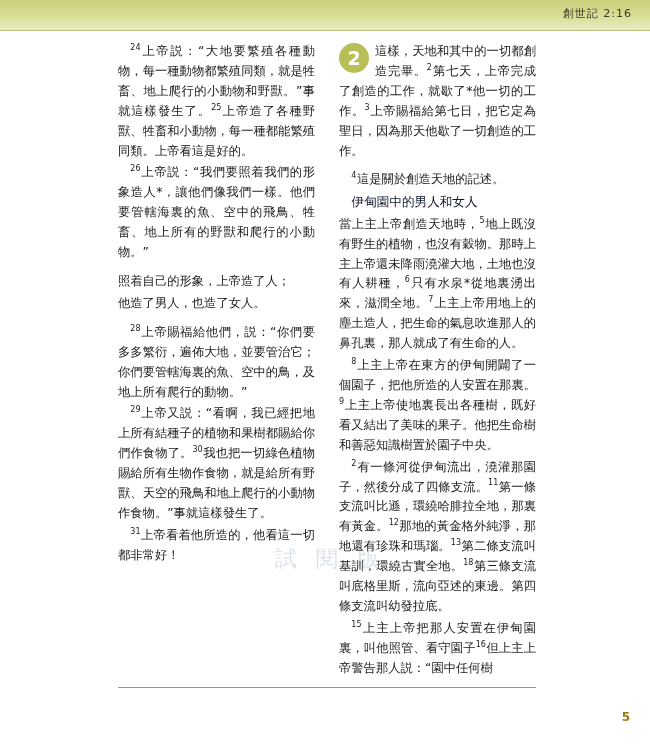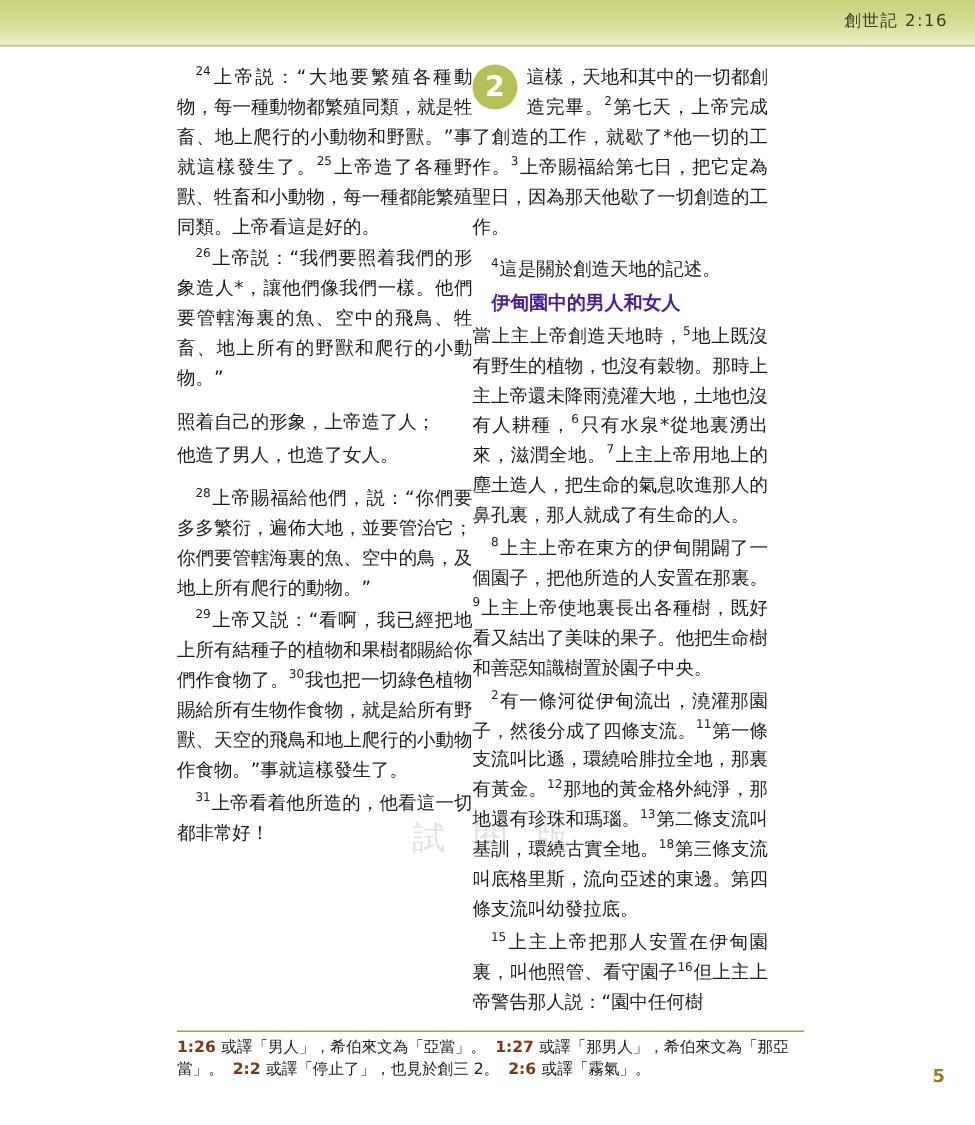--- a/index.html
+++ b/index.html
@@ -58,42 +58,43 @@
     user-select: none;
   }
   
   .cols {
     position: absolute;
     top: 42px;
     left: 118px;
     width: 418px;
     height: 645px;
     display: flex;
+    gap: 24px;
   }
   .col {
     width: 197px;
     font-size: 12.3px;
     line-height: 1.62;
     color: #1a1a1a;
     text-align: justify;
   }
   .col p {
     margin: 0 0 2px 0;
     text-indent: 1em;
   }
   .col p.noindent { text-indent: 0; }
   .vnum {
     font-size: 8px;
     vertical-align: super;
     line-height: 0;
     padding-right: 0.5px;
   }
   .section-head {
-    color: #4c1d95;
-    font-weight: bold;
+    color: #0f172a;
+    font-weight: normal;
     font-size: 12.6px;
     margin: 7px 0 2px 0;
     text-indent: 0;
   }
   .gap { height: 7px; }
   
   .chapnum {
     float: left;
     width: 30px;
     height: 30px;
@@ -166,16 +167,15 @@
         <p><span class="vnum">4</span>這是關於創造天地的記述。</p>
         <p class="section-head">伊甸園中的男人和女人</p>
         <p class="noindent">當上主上帝創造天地時，<span class="vnum">5</span>地上既沒有野生的植物，也沒有穀物。那時上主上帝還未降雨澆灌大地，土地也沒有人耕種，<span class="vnum">6</span>只有水泉*從地裏湧出來，滋潤全地。<span class="vnum">7</span>上主上帝用地上的塵土造人，把生命的氣息吹進那人的鼻孔裏，那人就成了有生命的人。</p>
         <p><span class="vnum">8</span>上主上帝在東方的伊甸開闢了一個園子，把他所造的人安置在那裏。<span class="vnum">9</span>上主上帝使地裏長出各種樹，既好看又結出了美味的果子。他把生命樹和善惡知識樹置於園子中央。</p>
         <p><span class="vnum">2</span>有一條河從伊甸流出，澆灌那園子，然後分成了四條支流。<span class="vnum">11</span>第一條支流叫比遜，環繞哈腓拉全地，那裏有黃金。<span class="vnum">12</span>那地的黃金格外純淨，那地還有珍珠和瑪瑙。<span class="vnum">13</span>第二條支流叫基訓，環繞古實全地。<span class="vnum">18</span>第三條支流叫底格里斯，流向亞述的東邊。第四條支流叫幼發拉底。</p>
         <p><span class="vnum">15</span>上主上帝把那人安置在伊甸園裏，叫他照管、看守園子<span class="vnum">16</span>但上主上帝警告那人説：“園中任何樹</p>
       </div>
   </div>
 
   <div class="footnote-rule"></div>
-  <div class="footnotes" id="footnotes"><span class="fn-ref">1:26 </span><span>或譯「男人」，希伯來文為「亞當」。</span><span class="fn-sep"></span><span class="fn-ref">1:27 </span><span>或譯「那男人」，希伯來文為「那亞當」。</span><span class="fn-sep"></span><span class="fn-ref">2:2 </span><span>或譯「停止了」，也見於創三 2。</span><span class="fn-sep"></span><span class="fn-ref">2:6 </span><span>或譯「霧氣」。</span></div>
 
   <div class="pagenum">5</div>
 </div>
 
 </body></html>

